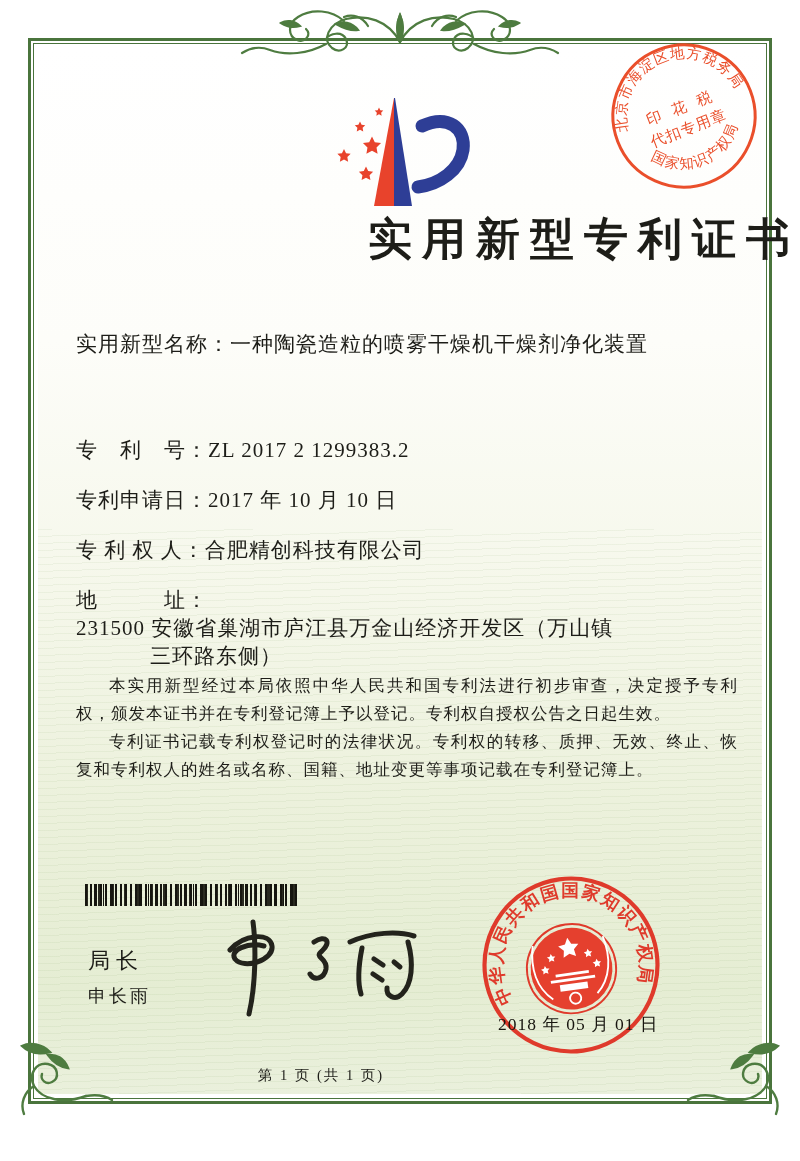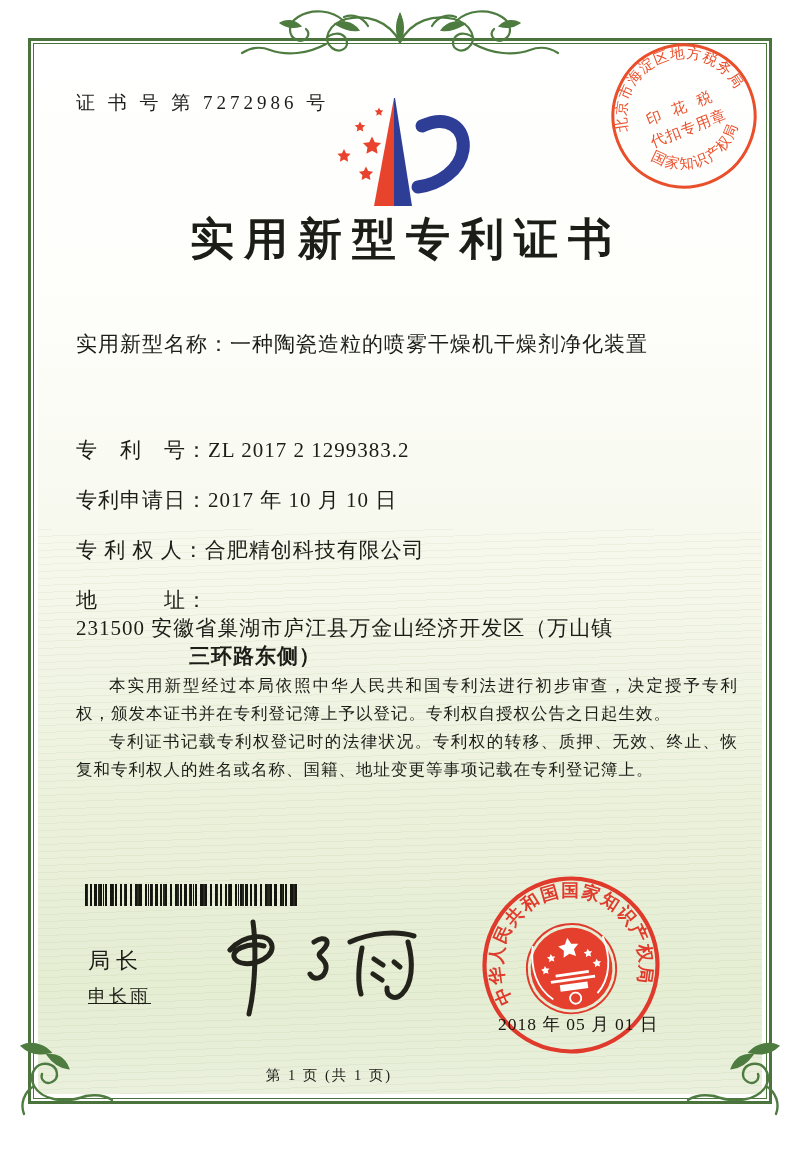--- a/index.html
+++ b/index.html
@@ -21,48 +21,48 @@
   .corner-fl{position:absolute;z-index:3;}
   .corner-fl.bl{left:10px;top:1038px;}
   .corner-fl.br{right:10px;top:1038px;transform:scaleX(-1);}
 
   .content{position:absolute;inset:0;z-index:2;}
 
   
   .cert-number{position:absolute;left:76px;top:90px;font-size:19px;letter-spacing:4px;}
   .logo{position:absolute;left:322px;top:94px;}
   .tax-stamp{position:absolute;left:608px;top:40px;transform:rotate(-21deg);}
-  .title{position:absolute;left:12px;right:0;top:210px;text-align:center;
+  .title{position:absolute;left:12px;right:0;top:210px;text-align:right;
          font-size:44px;font-weight:bold;letter-spacing:10px;}
 
   
   .frow{position:absolute;left:76px;width:662px;font-size:21px;letter-spacing:1px;}
   .frow .flabel{white-space:pre;}
   .frow .fvalue{white-space:pre;}
-  .addr-line2{margin-left:113px;font-weight:bold;}
+  .addr-line2{margin-left:74px;}
   .grant-no{position:absolute;left:392px;top:0;white-space:nowrap;}
 
   
   .paras{position:absolute;left:76px;top:672px;width:662px;font-size:16.5px;
          line-height:28px;text-align:justify;letter-spacing:1px;}
   .paras p{margin:0;text-indent:2em;}
 
   
   .barcode{position:absolute;left:85px;top:884px;width:212px;height:22px;
     background:
      repeating-linear-gradient(90deg,#15150f 0 2px,rgba(0,0,0,0) 2px 5px),
      repeating-linear-gradient(90deg,#15150f 0 1px,rgba(0,0,0,0) 1px 9px),
      repeating-linear-gradient(90deg,rgba(20,20,12,.9) 0 3px,rgba(0,0,0,0) 3px 13px);}
   .sig-title{position:absolute;left:88px;top:946px;font-size:22px;letter-spacing:6px;}
-  .sig-name{position:absolute;left:88px;top:984px;font-size:18px;letter-spacing:3px;text-decoration:underline;}
+  .sig-name{position:absolute;left:88px;top:984px;font-size:18px;letter-spacing:3px;}
   .signature{position:absolute;left:202px;top:912px;}
   .seal{position:absolute;left:478px;top:872px;transform:rotate(-8deg);}
   .seal-date{position:absolute;left:498px;top:1012px;font-size:17.5px;
              letter-spacing:1px;color:#17150f;white-space:nowrap;}
-  .footer{position:absolute;left:36px;width:586px;top:1066px;text-align:center;
+  .footer{position:absolute;left:28px;width:586px;top:1066px;text-align:center;
           font-size:14.5px;letter-spacing:2px;}
 </style>
 </head>
 <body>
 
 <div class="frame">
   <div class="frame-inner">
     <div class="paper-bg"></div>
     <div class="waves"></div>
   </div>
@@ -97,21 +97,20 @@
     <path d="M76,58 C54,66 32,62 24,48 C18,36 26,24 38,26 C48,28 50,40 42,44 C36,47 30,42 32,36"></path>
     <path d="M24,48 C14,54 10,66 14,76"></path>
     <path d="M76,58 C88,56 96,58 102,62"></path>
     <path d="M40,14 C32,6 20,4 12,8 C18,14 28,17 40,14 Z" fill="#4e7c40"></path>
     <path d="M58,30 C54,20 46,16 38,17 C43,24 50,29 58,30 Z" fill="#4e7c40"></path>
   </g>
 </svg>
 
 <div class="content">
 
-  <div class="cert-number">证 书 号 第 7272986 号</div>
 
   <svg class="tax-stamp" width="152" height="152" viewBox="0 0 152 152">
     <defs>
       <path id="tsTop" d="M 23.4,100.5 A 58,58 0 1 1 128.6,100.5"></path>
       <path id="tsBot" d="M 29.8,105 A 58,58 0 0 0 122.2,105"></path>
     </defs>
     <circle cx="76" cy="76" r="71" fill="none" stroke="#ea4f2b" stroke-width="3"></circle>
     <text font-size="14.5" fill="#ea4f2b" letter-spacing="1">
       <textPath href="#tsTop" startOffset="50%" text-anchor="middle">北京市海淀区地方税务局</textPath>
     </text>

